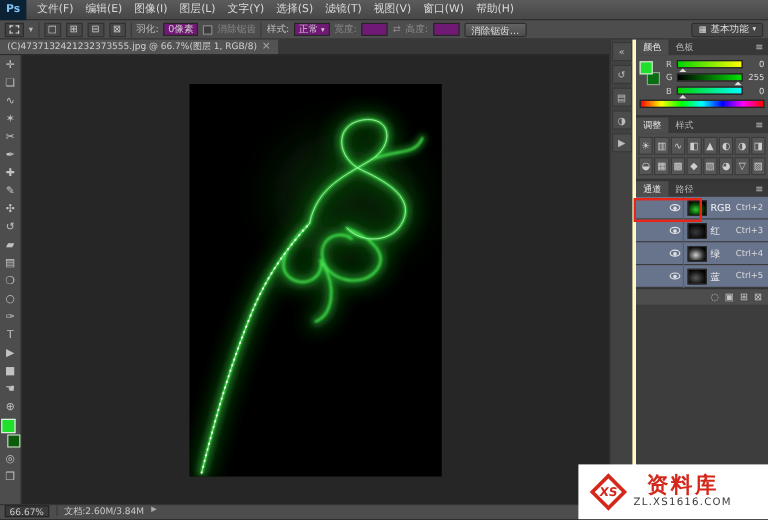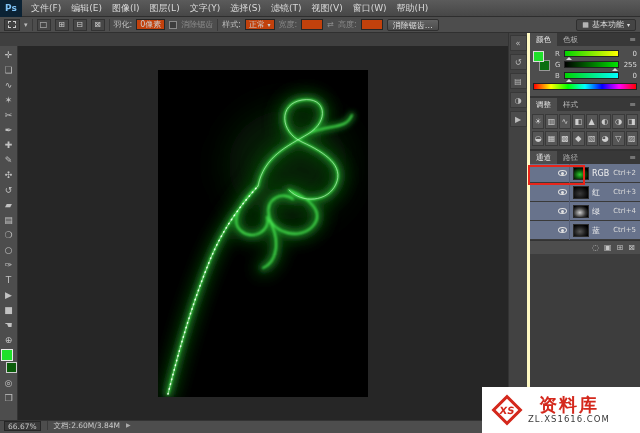--- a/index.html
+++ b/index.html
@@ -19,21 +19,21 @@
   
   .optionsbar { position:absolute; left:0; top:17px; width:640px; height:16px;
     background:#4d4d4d; border-bottom:1px solid #303030; display:flex; align-items:center;
     gap:4px; padding:0 4px; font-size:8px; color:#c8c8c8; }
   .tool-preset { width:16px; height:12px; background:#424242; border:1px solid #2e2e2e;
     display:flex; align-items:center; justify-content:center; }
   .tool-preset i { display:block; width:8px; height:7px; border:1px dashed #cfcfcf; }
   .odivider { width:1px; height:12px; background:#3a3a3a; }
   .boolop { width:14px; height:12px; background:#474747; border:1px solid #333; font-size:8px;
     color:#cfcfcf; display:flex; align-items:center; justify-content:center; }
-  .obox { background:#c2410c; border:1px solid #262626; color:#ccc; height:11px;
+  .obox { background:#701a75; border:1px solid #262626; color:#ccc; height:11px;
     line-height:10px; padding:0 3px; font-size:8px; min-width:22px; }
   .olabel { color:#bfbfbf; }
   .olabel.dim { color:#8a8a8a; }
   .ochk { width:8px; height:8px; border:1px solid #8a8a8a; background:#3d3d3d; display:inline-block; }
   .obtn { background:linear-gradient(#636363,#4b4b4b); border:1px solid #2f2f2f; border-radius:2px;
     color:#ddd; font-size:8px; height:12px; line-height:11px; padding:0 5px; }
   .workspace { margin-left:auto; display:flex; align-items:center; gap:3px;
     background:#454545; border:1px solid #2f2f2f; border-radius:2px; height:12px;
     padding:0 5px; font-size:8px; color:#ddd; }
 
@@ -184,20 +184,26 @@
     <span class="olabel dim">高度:</span>
     <span class="obox"></span>
     <span class="obtn">消除锯齿…</span>
     <span class="workspace">
       <span style="font-size:7px;">▦</span>
       <span>基本功能</span>
       <span style="font-size:6px;">▾</span>
     </span>
   </div>
 
+  <div class="tabbar">
+    <div class="doc-tab">
+      <span>(C)4737132421232373555.jpg @ 66.7%(图层 1, RGB/8)</span>
+      <span class="doc-close">×</span>
+    </div>
+  </div>
 
   <div class="toolbar">
     <div class="tool">✛</div>
     <div class="tool">❏</div>
     <div class="tool">∿</div>
     <div class="tool">✶</div>
     <div class="tool">✂</div>
     <div class="tool">✒</div>
     <div class="tool">✚</div>
     <div class="tool">✎</div>

